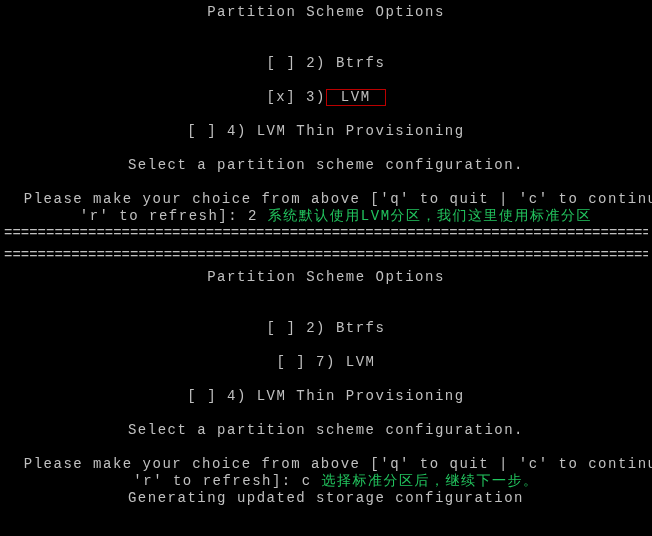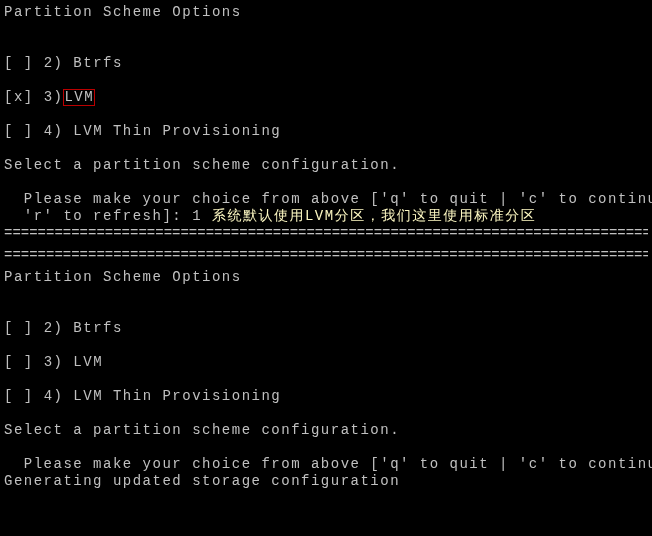--- a/index.html
+++ b/index.html
@@ -15,36 +15,37 @@
     color: #c0c0c0;
     font-family: "Courier New", Consolas, monospace;
     font-size: 14px;
     line-height: 17px;
     letter-spacing: 1.5px;
     padding: 4px 4px;
     white-space: nowrap;
     width: 652px;
     height: 536px;
     box-sizing: border-box;
+    text-align: center;
   }
   .line {
     display: block;
     white-space: pre;
   }
   .blank {
     height: 17px;
   }
   .boxed {
     border: 1px solid #b00;
-    padding: 0 0;
+    padding: 0 14px;
     display: inline-block;
     line-height: 15px;
   }
   .annotation {
-    color: #fef9c3;
+    color: #22c55e;
   }
   .divider {
     letter-spacing: 0;
     font-size: 14px;
     overflow: hidden;
     width: 644px;
     display: inline-block;
   }
 </style>
 </head>
@@ -63,39 +64,40 @@
   <span class="line"><span>[x]</span> <span>3)</span><span class="boxed">LVM</span></span>
   <div class="blank"></div>
 
   <span class="line"><span>[ ]</span> <span>4) LVM Thin Provisioning</span></span>
   <div class="blank"></div>
 
   <span class="line">Select a partition scheme configuration.</span>
   <div class="blank"></div>
 
   <span class="line">  Please make your choice from above ['q' to quit | 'c' to continue |</span>
-  <span class="line"><span>  'r' to refresh]: 1 </span><span class="annotation">系统默认使用LVM分区，我们这里使用标准分区</span></span>
+  <span class="line"><span>  'r' to refresh]: 2 </span><span class="annotation">系统默认使用LVM分区，我们这里使用标准分区</span></span>
 
   <span class="line"><span class="divider">================================================================================</span></span>
   <span class="line"><span class="divider">================================================================================</span></span>
 
   <span class="line">Partition Scheme Options</span>
   <div class="blank"></div>
 
   <div class="blank"></div>
 
   <span class="line"><span>[ ]</span> <span>2) Btrfs</span></span>
   <div class="blank"></div>
 
-  <span class="line"><span>[ ]</span> <span>3) LVM</span></span>
+  <span class="line"><span>[ ]</span> <span>7) LVM</span></span>
   <div class="blank"></div>
 
   <span class="line"><span>[ ]</span> <span>4) LVM Thin Provisioning</span></span>
   <div class="blank"></div>
 
   <span class="line">Select a partition scheme configuration.</span>
   <div class="blank"></div>
 
   <span class="line">  Please make your choice from above ['q' to quit | 'c' to continue |</span>
+  <span class="line"><span>  'r' to refresh]: c </span><span class="annotation">选择标准分区后，继续下一步。</span></span>
 
   <span class="line">Generating updated storage configuration</span>
 
 </div>
 
 </body></html>

